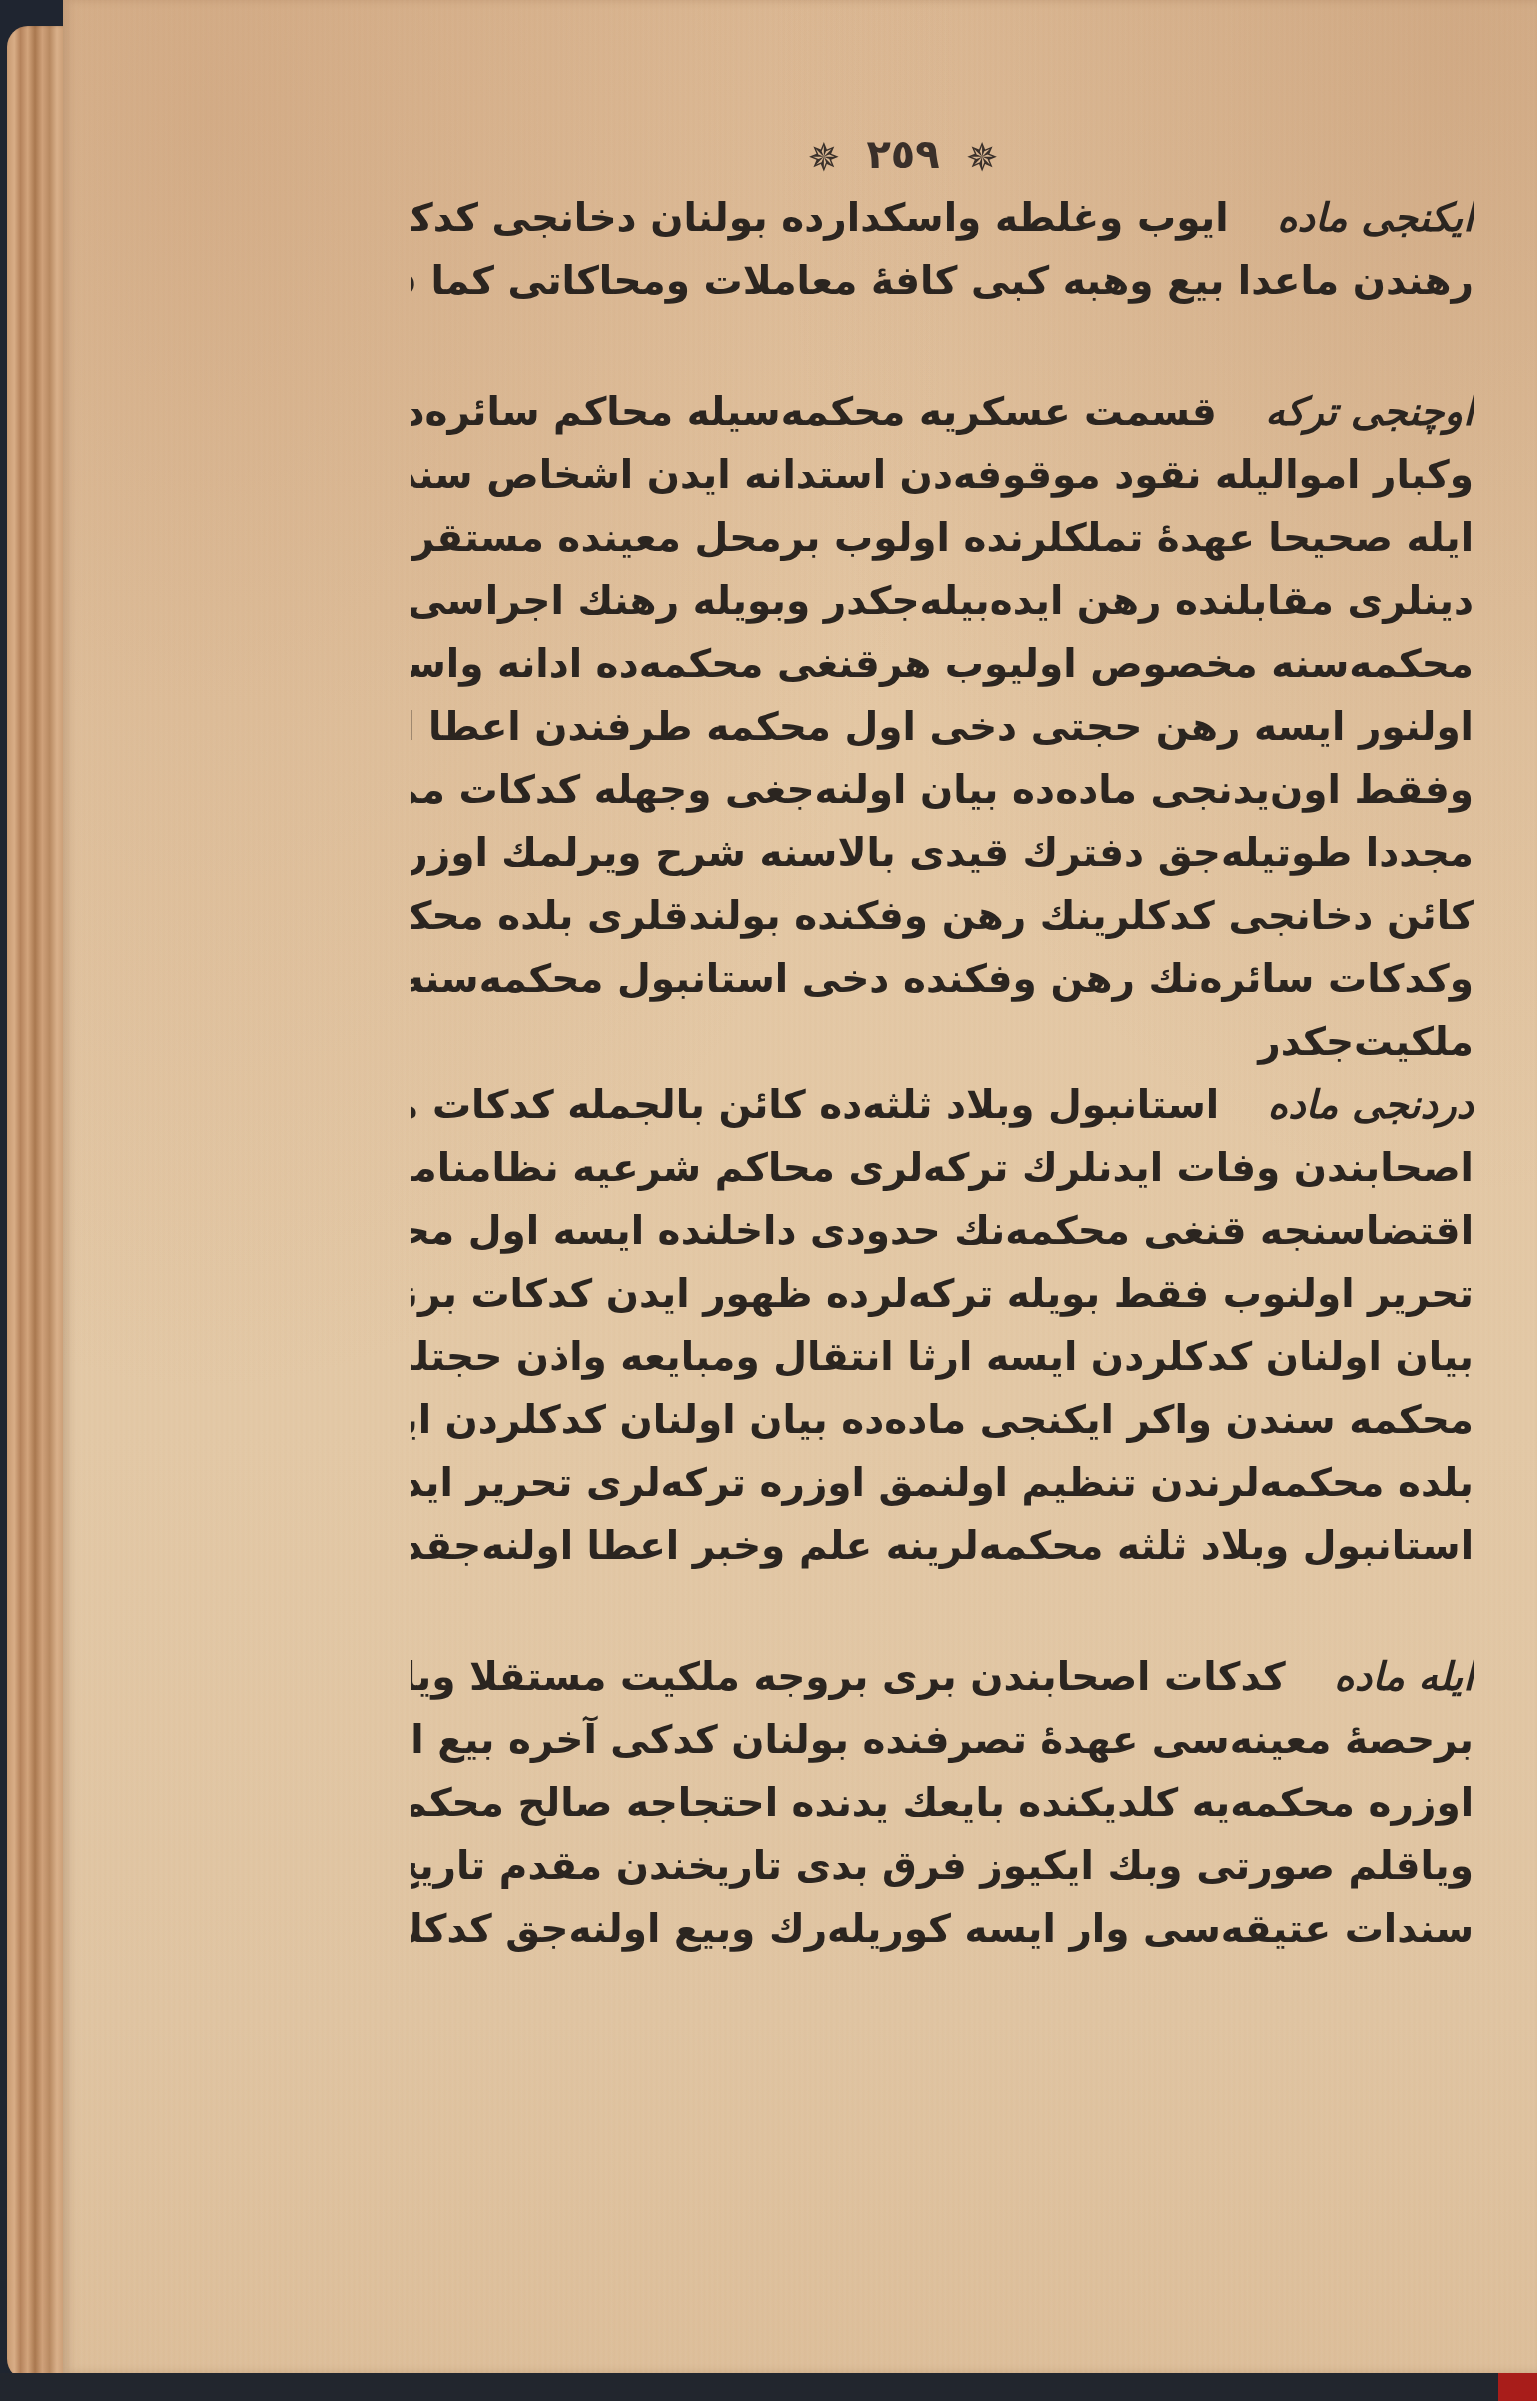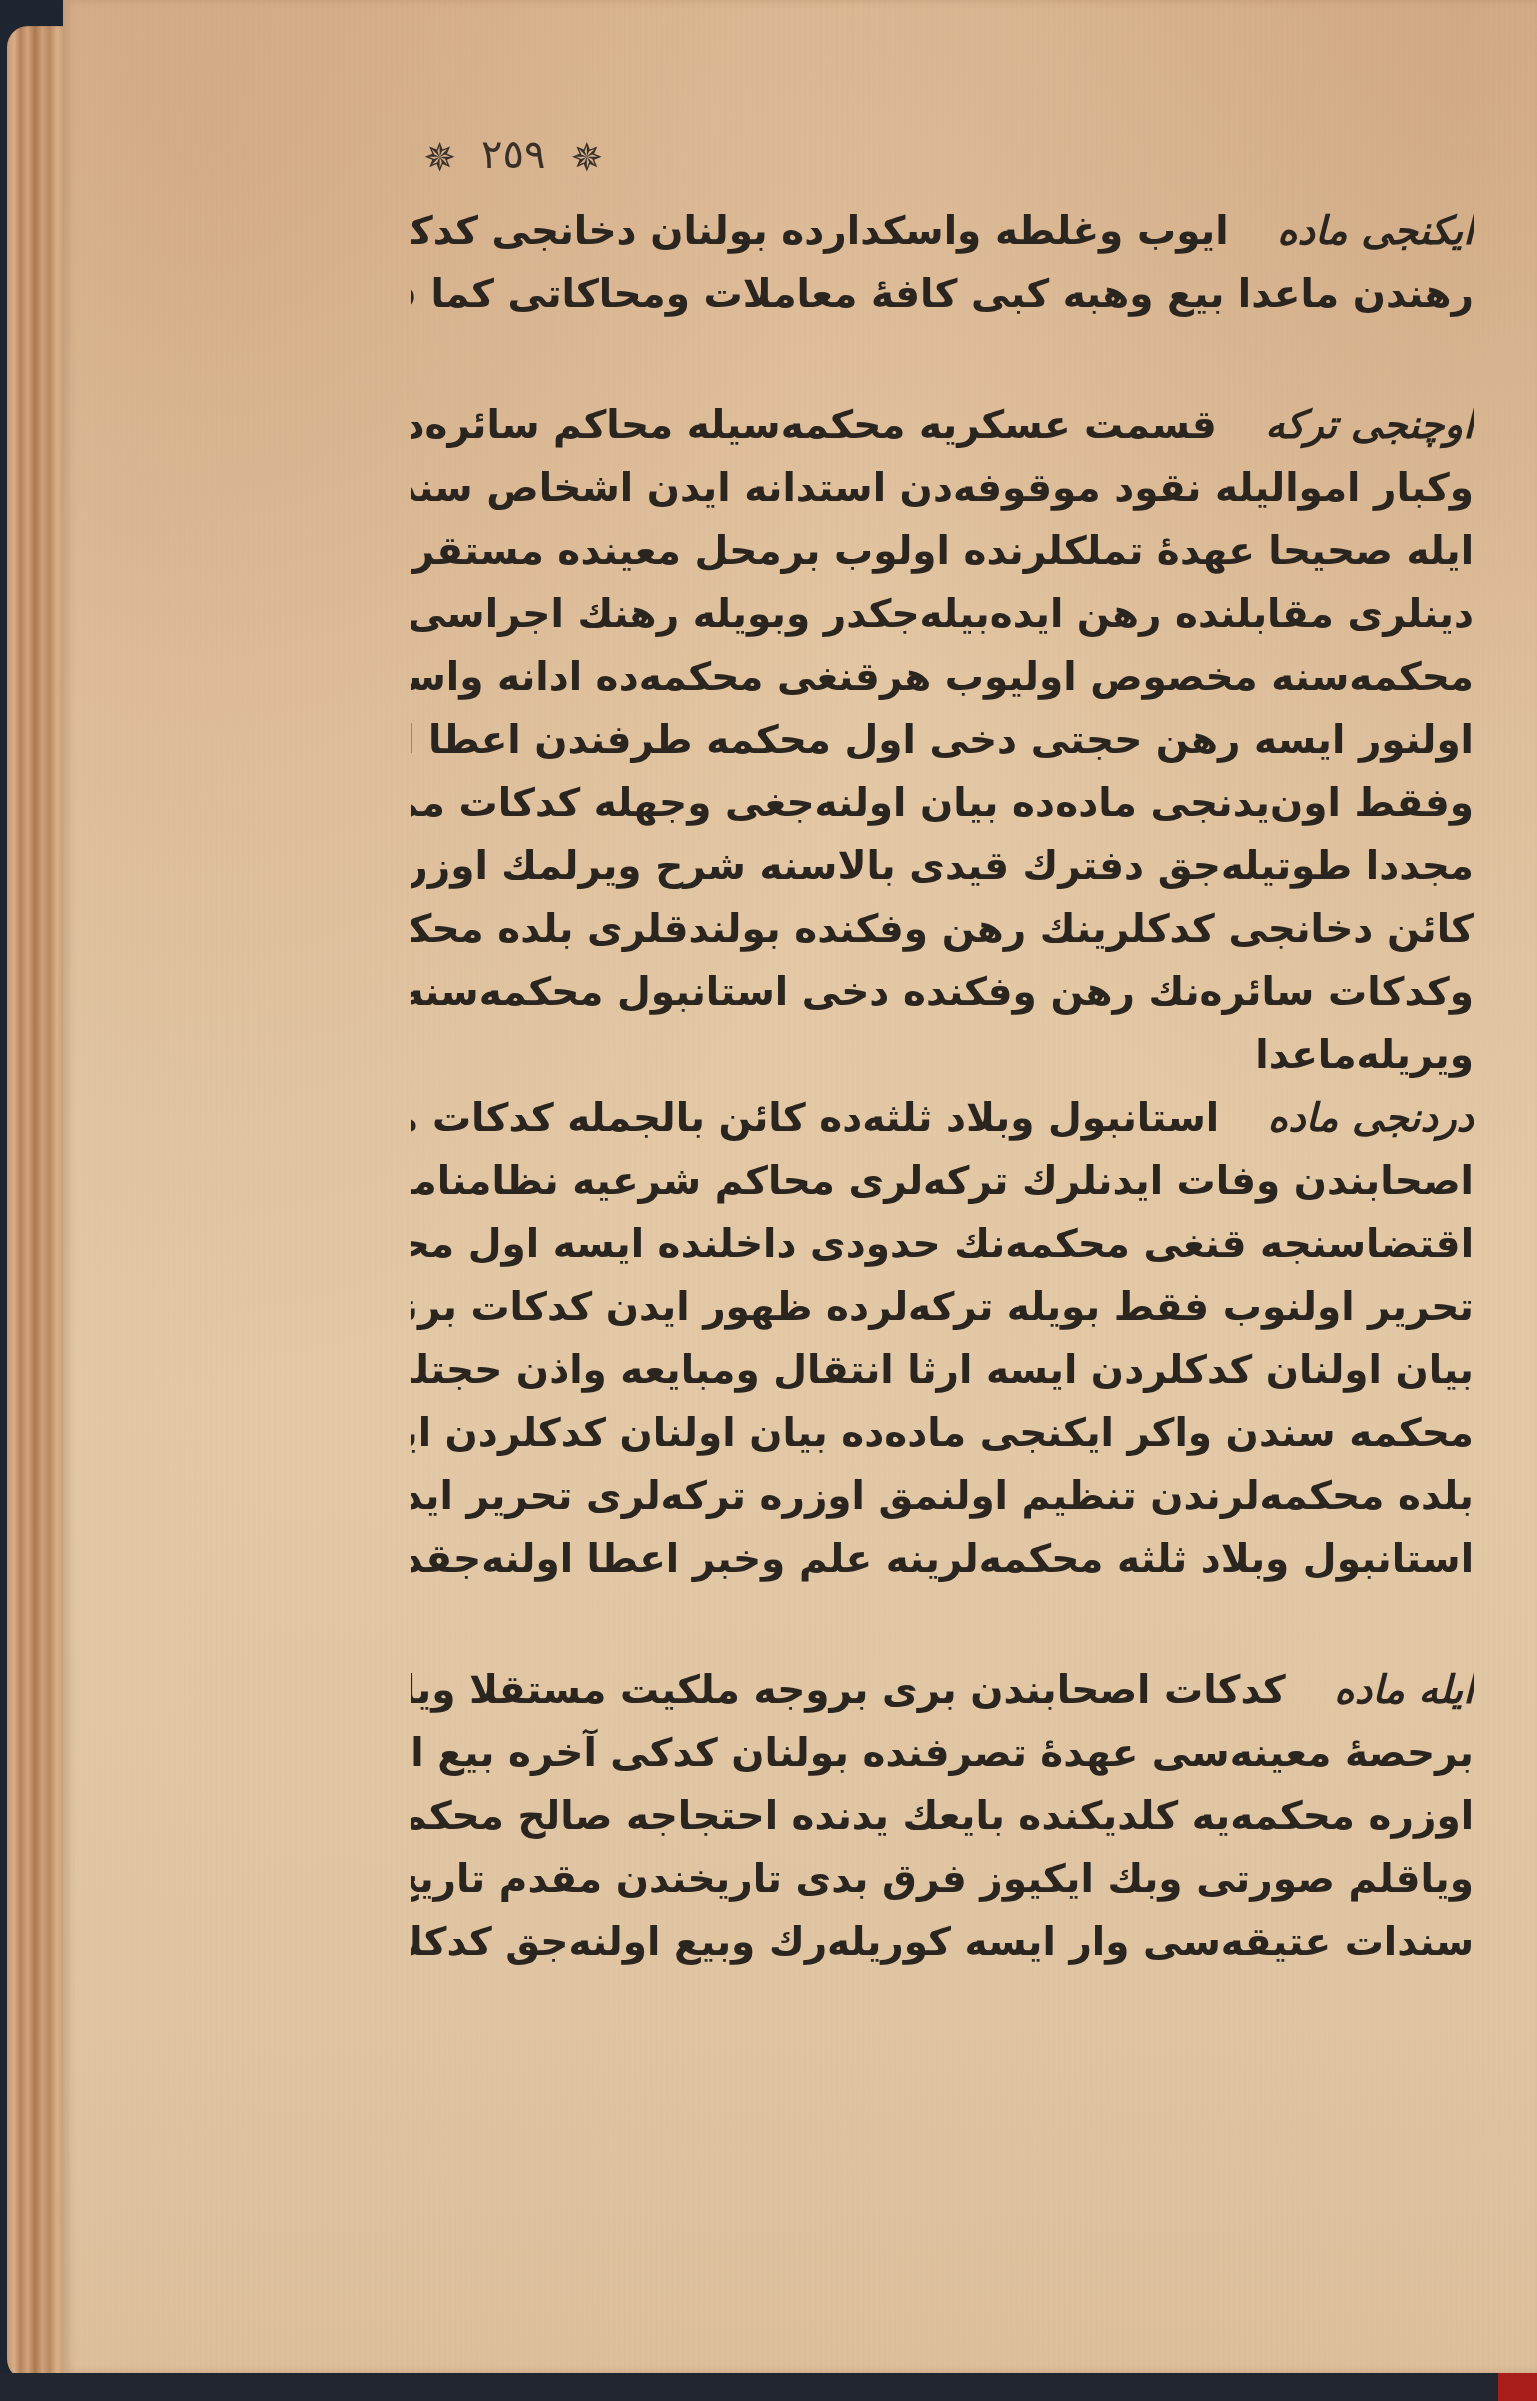--- a/index.html
+++ b/index.html
@@ -64,27 +64,28 @@
   .content {
     position: absolute;
     left: 411px;
     top: 123px;
     width: 1063px;
     direction: rtl;
     color: #2b2520;
     z-index: 2;
   }
   .page-number {
+    text-align: center;
     direction: ltr;
     font-size: 40px;
-    font-weight: normal;
+    font-weight: bold;
     color: #3a302a;
     height: 63px;
     line-height: 63px;
-    margin-bottom: 13px;
+    margin-bottom: 0;
     margin-right: 79px;
   }
   .page-number .orn {
     display: inline-block;
     font-size: 39px;
     margin: 0 12.3px;
     vertical-align: middle;
   }
   .article {
     margin-bottom: 0;
@@ -144,21 +145,21 @@
     </div>
     <div class="line">وکبار امواليله نقود موقوفه‌دن استدانه ایدن اشخاص سندات معتبره</div>
     <div class="line">ایله صحیحا عهده‌ٔ تملکلرنده اولوب برمحل معینده مستقر اولان کدکلری</div>
     <div class="line">دینلری مقابلنده رهن ایده‌بیله‌جکدر وبویله رهنك اجراسی استانبول</div>
     <div class="line">محکمه‌سنه مخصوص اولیوب هرقنغی محکمه‌ده ادانه واستدانه اجرا</div>
     <div class="line">اولنور ایسه رهن حجتی دخی اول محکمه طرفندن اعطا اولنه‌جقدر</div>
     <div class="line">وفقط اون‌یدنجی ماده‌ده بیان اولنه‌جغی وجهله کدکات مملوکه ایچون</div>
     <div class="line">مجددا طوتیله‌جق دفترك قیدی بالاسنه شرح ویرلمك اوزره بلاد ثلثه‌ده</div>
     <div class="line">کائن دخانجی کدکلرینك رهن وفکنده بولندقلری بلده محکمه‌سنه</div>
     <div class="line">وکدکات سائره‌نك رهن وفکنده دخی استانبول محکمه‌سنه علم وخبر</div>
-    <div class="line last">ویریله‌ماعدا</div>
+    <div class="line last">ملکیت‌جکدر</div>
   </div>
 
   <div class="article">
     <div class="line">
       <span class="article-label">دردنجی ماده</span>
       <span>استانبول وبلاد ثلثه‌ده کائن بالجمله کدکات مملوکه</span>
     </div>
     <div class="line">اصحابندن وفات ایدنلرك ترکه‌لری محاکم شرعیه نظامنامه‌سی احکامی</div>
     <div class="line">اقتضاسنجه قنغی محکمه‌نك حدودی داخلنده ایسه اول محکمه طرفندن</div>
     <div class="line">تحریر اولنوب فقط بویله ترکه‌لرده ظهور ایدن کدکات برنجی ماده‌ده</div>

